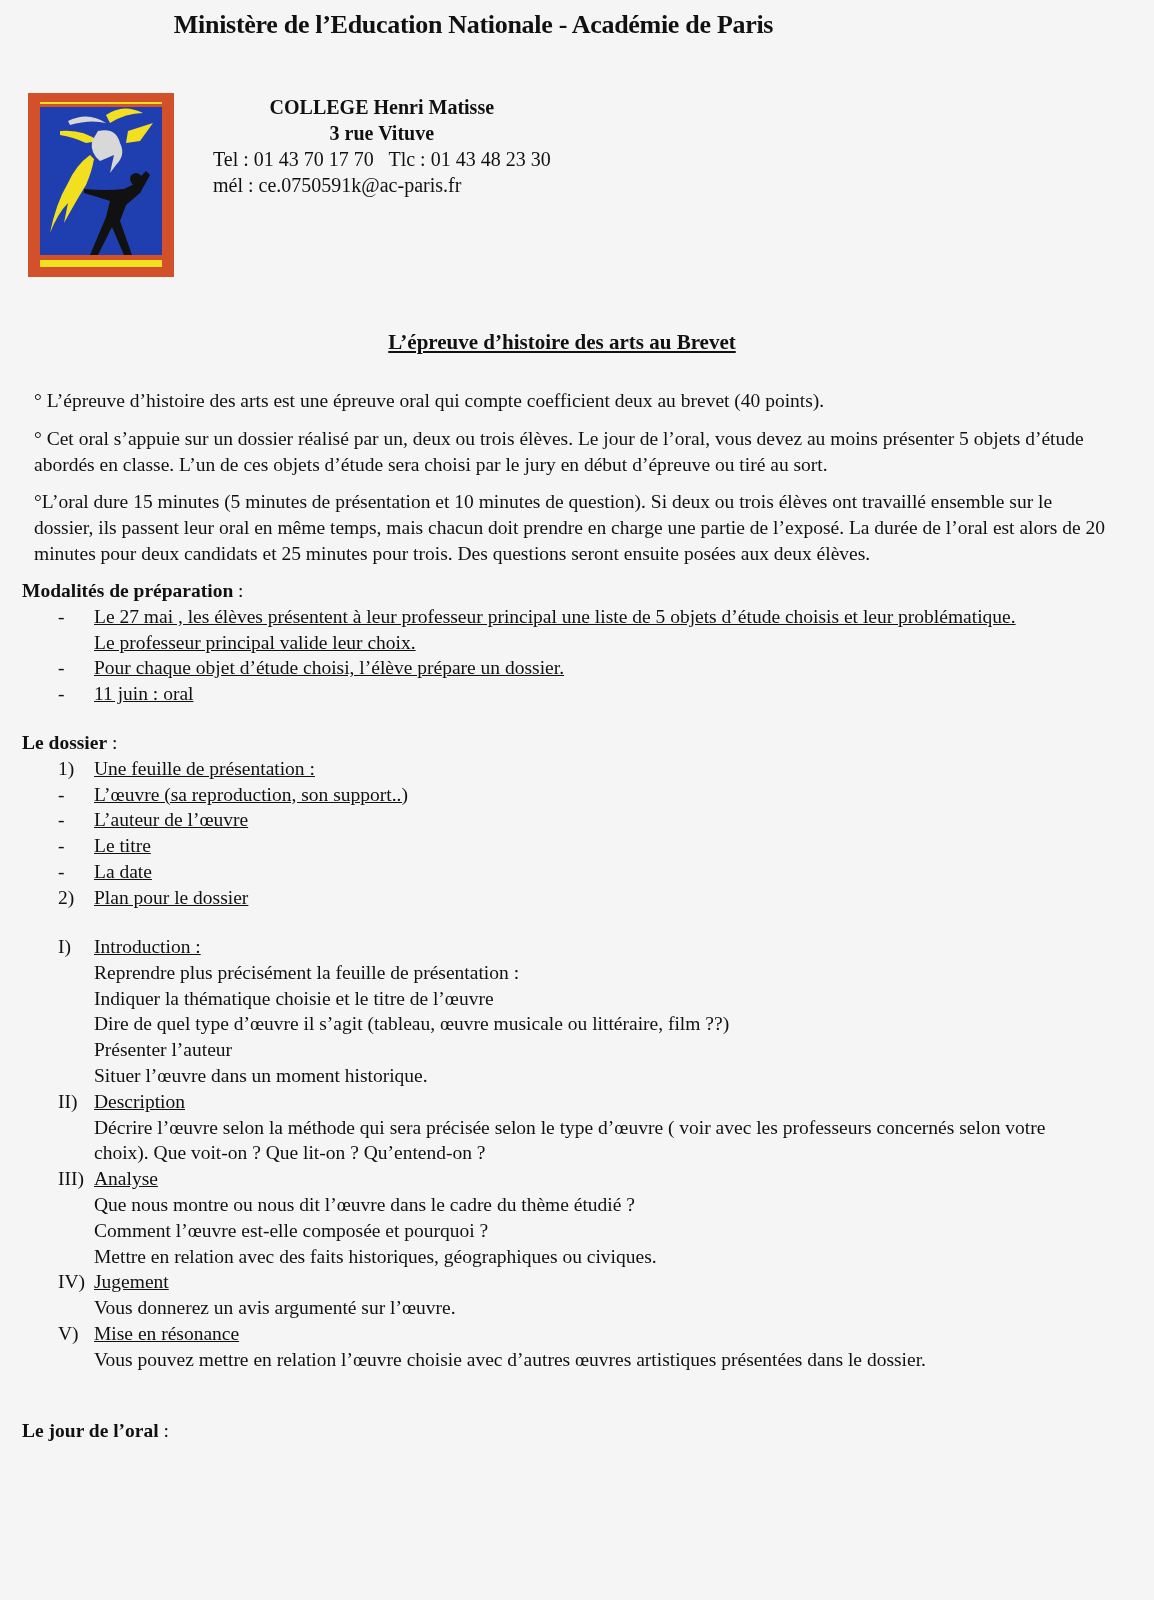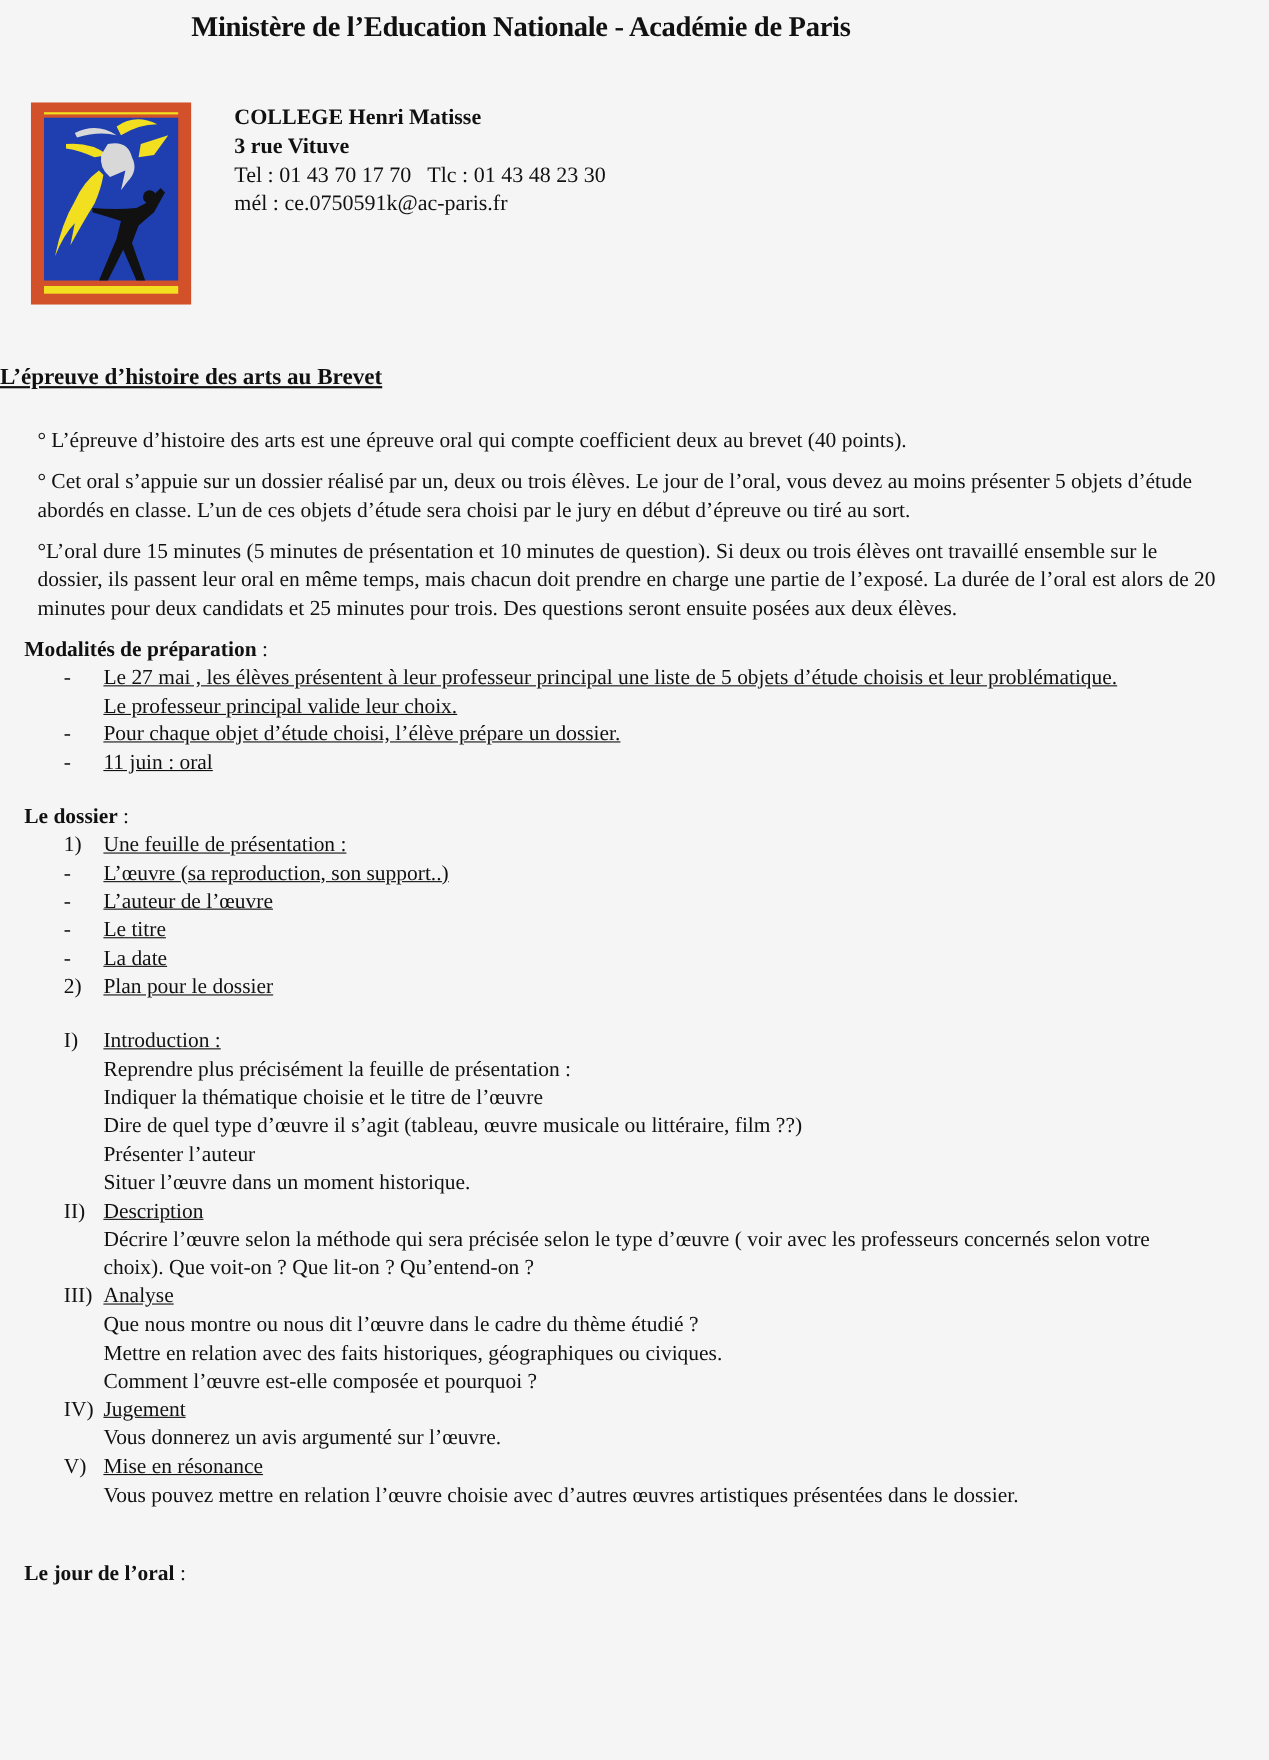--- a/index.html
+++ b/index.html
@@ -11,23 +11,23 @@
     position: relative;
     overflow: hidden;
   }
   .abs { position: absolute; }
   .ministry {
     top: 10px; left: 0; width: 947px; text-align: center;
     font-size: 26px; font-weight: bold; letter-spacing: -0.3px;
   }
   .logo { left: 28px; top: 93px; width: 146px; height: 184px; }
   .address { left: 213px; top: 94px; font-size: 20px; line-height: 26px; }
-  .address .b { font-weight: bold; }
+  .address .b { font-weight: bold; text-align: center; }
   .doc-title {
-    top: 330px; left: 0; width: 1124px; text-align: left;
+    top: 330px; left: 0; width: 1124px; text-align: center;
     font-size: 21px; font-weight: bold; text-decoration: underline;
   }
   .body-text {
     left: 22px; width: 1100px; font-size: 19.5px; line-height: 25.8px;
   }
   .p { margin: 12px; }
   .heading { font-weight: bold; }
   .row { display: flex; }
   .row .mk { width: 72px; flex: none; text-align: left; padding-left: 36px; box-sizing: border-box; }
   .row .tx { flex: 1; text-decoration: underline; }
@@ -126,22 +126,22 @@
   <div class="row roman">
       <span class="mk">II)</span>
       <span class="tx">Description</span>
     </div>
   <div class="indent" style="padding-right:30px">Décrire l’œuvre selon la méthode qui sera précisée selon le type d’œuvre ( voir avec les professeurs concernés selon votre choix). Que voit-on ? Que lit-on ? Qu’entend-on ?</div>
   <div class="row roman">
       <span class="mk">III)</span>
       <span class="tx">Analyse</span>
     </div>
   <div class="indent">Que nous montre ou nous dit l’œuvre dans le cadre du thème étudié ?</div>
+  <div class="indent">Comment l’œuvre est-elle composée et pourquoi ?</div>
   <div class="indent">Mettre en relation avec des faits historiques, géographiques ou civiques.</div>
-  <div class="indent">Comment l’œuvre est-elle composée et pourquoi ?</div>
   <div class="row roman">
       <span class="mk">IV)</span>
       <span class="tx">Jugement</span>
     </div>
   <div class="indent">Vous donnerez un avis argumenté sur l’œuvre.</div>
   <div class="row roman">
       <span class="mk">V)</span>
       <span class="tx">Mise en résonance</span>
     </div>
   <div class="indent">Vous pouvez mettre en relation l’œuvre choisie avec d’autres œuvres artistiques présentées dans le dossier.</div>

